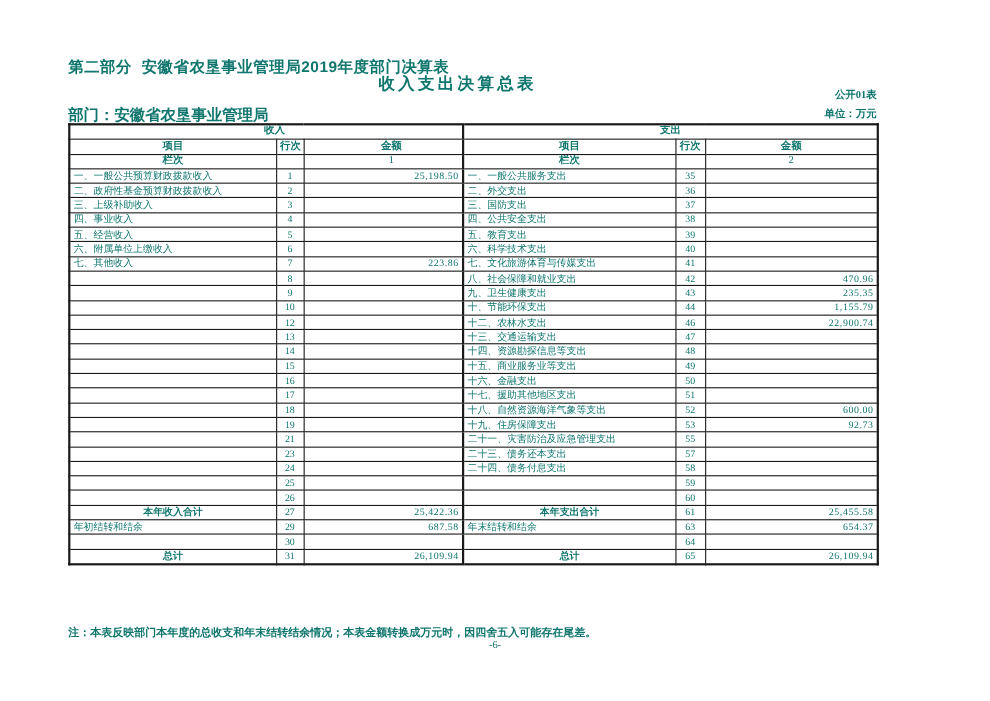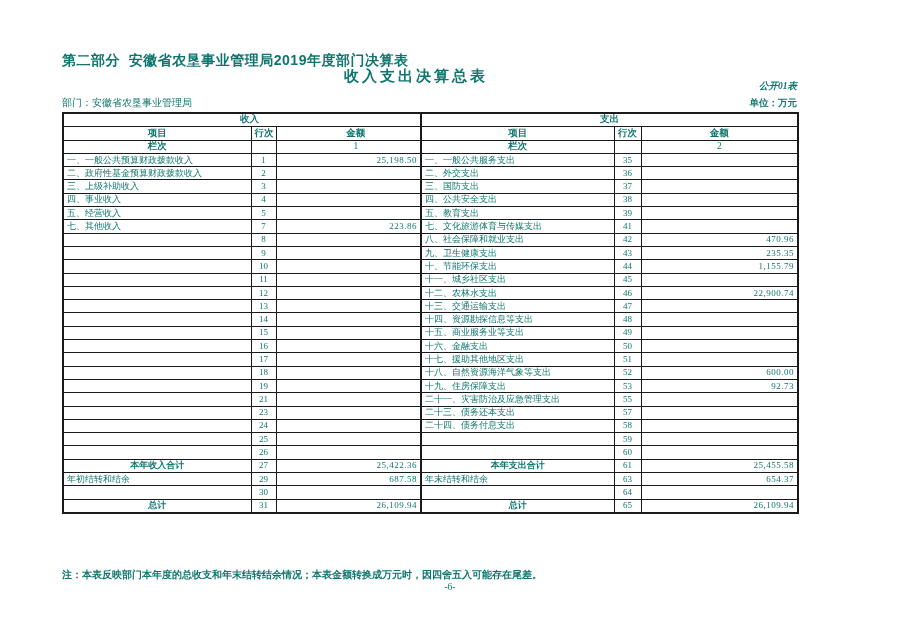--- a/index.html
+++ b/index.html
@@ -31,28 +31,27 @@
     font-size: 15px;
     letter-spacing: 3px;
     white-space: nowrap;
   }
   .form-code {
     position: absolute;
     right: 103px;
     top: 80px;
     font-weight: bold;
     font-size: 9.5px;
-    font-style: italic;
   }
   .dept {
     position: absolute;
     left: 62px;
     top: 96px;
-    font-weight: normal;
-    font-size: 10px;
+    font-weight: bold;
+    font-size: 14px;
   }
   .unit {
     position: absolute;
     right: 103px;
     top: 97px;
     font-weight: bold;
     font-size: 9.5px;
     padding-left: 38px;
   }
   table.main-table {
@@ -177,20 +176,28 @@
         </tr>
         <tr>
           <td class="item">五、经营收入</td>
           <td class="line">5</td>
           <td class="amt div-r"></td>
           <td class="item">五、教育支出</td>
           <td class="line">39</td>
           <td class="amt"></td>
         </tr>
         <tr>
+          <td class="item">六、附属单位上缴收入</td>
+          <td class="line">6</td>
+          <td class="amt div-r"></td>
+          <td class="item">六、科学技术支出</td>
+          <td class="line">40</td>
+          <td class="amt"></td>
+        </tr>
+        <tr>
           <td class="item">七、其他收入</td>
           <td class="line">7</td>
           <td class="amt div-r">223.86</td>
           <td class="item">七、文化旅游体育与传媒支出</td>
           <td class="line">41</td>
           <td class="amt"></td>
         </tr>
         <tr>
           <td class="item"></td>
           <td class="line">8</td>
@@ -207,28 +214,20 @@
           <td class="line">43</td>
           <td class="amt">235.35</td>
         </tr>
         <tr>
           <td class="item"></td>
           <td class="line">10</td>
           <td class="amt div-r"></td>
           <td class="item">十、节能环保支出</td>
           <td class="line">44</td>
           <td class="amt">1,155.79</td>
-        </tr>
-        <tr>
-          <td class="item"></td>
-          <td class="line">11</td>
-          <td class="amt div-r"></td>
-          <td class="item">十一、城乡社区支出</td>
-          <td class="line">45</td>
-          <td class="amt"></td>
         </tr>
         <tr>
           <td class="item"></td>
           <td class="line">12</td>
           <td class="amt div-r"></td>
           <td class="item">十二、农林水支出</td>
           <td class="line">46</td>
           <td class="amt">22,900.74</td>
         </tr>
         <tr>

